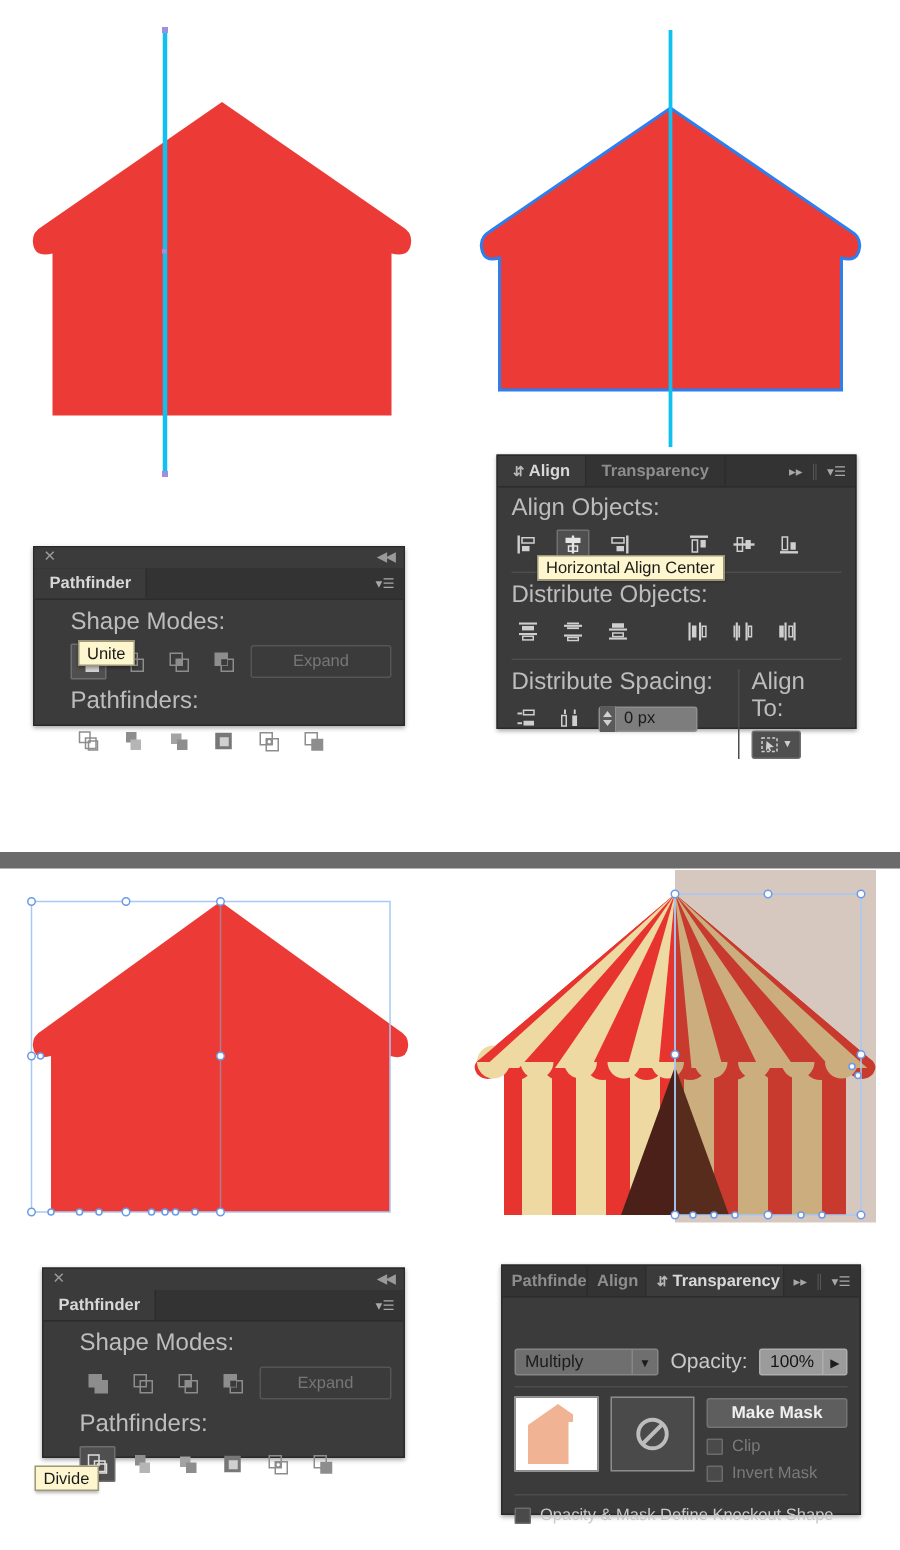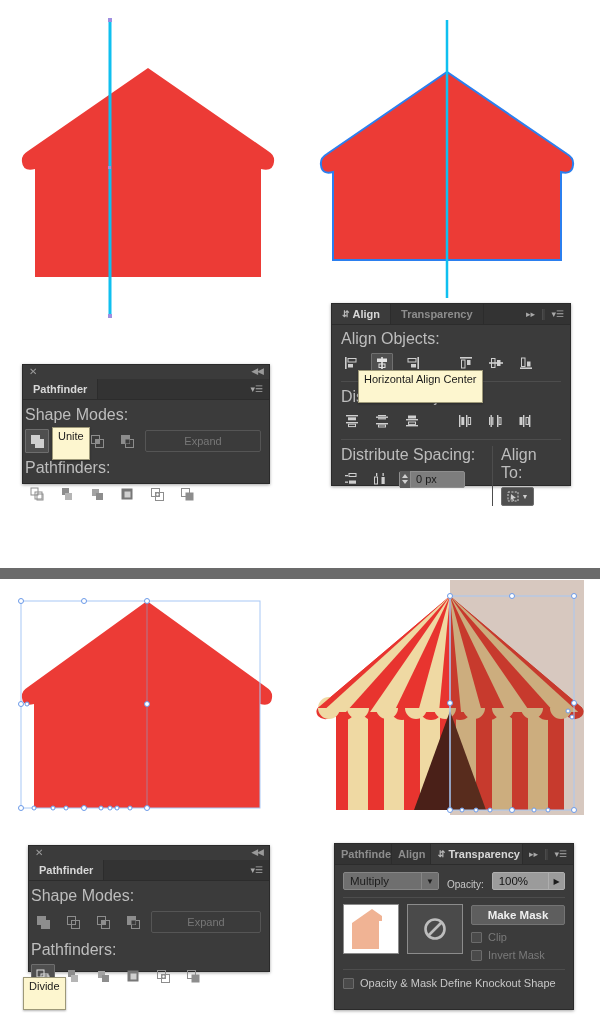--- a/index.html
+++ b/index.html
@@ -45,38 +45,38 @@
     padding: 0 10px; display: flex; align-items: center; font-size: 11px; font-weight: bold;
     color: #8d8d8d; background: #333333; border-right: 1px solid #2c2c2c;
     white-space: nowrap; overflow: hidden;
   }
   .tab.active { background: #3b3b3b; color: #d8d8d8; }
   .tab .grip { color: #b9b9b9; font-size: 9px; margin-right: 3px; }
   .tabrow .spacer { flex: 1; background: #333333; }
   .tabrow .tabmenu {
     display: flex; align-items: center; gap: 5px; padding: 0 6px; background: #333333; color: #a8a8a8; font-size: 9px;
   }
-  .panel-body { padding: 6px 8px 8px 2px; }
+  .panel-body { padding: 6px 8px 8px 24px; }
   .sec-label { font-size: 16px; color: #bdbdbd; margin-bottom: 5px; }
 
   .btnrow { display: flex; align-items: center; }
   .pf-btn {
     width: 24px; height: 24px; border: 1px solid transparent; border-radius: 1px;
     display: flex; align-items: center; justify-content: center; margin-right: 6px;
   }
   .pf-btn.sel { background: #4f4f4f; border-color: #6e6e6e; }
   .expand-btn {
     flex: 1; height: 22px; border: 1px solid #555; border-radius: 2px;
     color: #777; font-size: 11px; display: flex; align-items: center; justify-content: center;
     background: #3b3b3b;
   }
 
   .tooltip {
     position: absolute; background: #fdf6cf; border: 1px solid #9d9878;
-    color: #1a1a1a; font-size: 11px; padding: 2px 5px 17px 5px; white-space: nowrap;
+    color: #1a1a1a; font-size: 11px; padding: 2px 5px 1px 5px; white-space: nowrap;
     box-shadow: 0 1px 2px rgba(0,0,0,.3); z-index: 40;
   }
 
   .al-btn {
     width: 22px; height: 20px; display: flex; align-items: center; justify-content: center;
     border: 1px solid transparent; border-radius: 1px;
   }
   .al-btn.sel { background: #4f4f4f; border-color: #707070; }
 
   .hr { height: 1px; background: #4d4d4d; margin: 6px 0 6px 0; }
@@ -652,26 +652,26 @@
         <span>Transparency</span>
       </div>
       <div class="spacer"></div>
       <div class="tabmenu">
         <span>▸▸</span>
         <span style="color:#5a5a5a;">║</span>
         <span>▾☰</span>
       </div>
     </div>
     <div class="panel-body" style="padding:7px 8px 7px 8px;">
-      <div style="display:flex; align-items:flex-end; gap:8px;">
+      <div style="display:flex; align-items:flex-start; gap:8px;margin-top:27px;">
         <div class="select-box" style="width:96px;">
           <span>Multiply</span>
           <span class="arrow-cell" style="font-size:8px;color:#1c1c1c;">▼</span>
         </div>
-        <span style="color:#c8c8c8;font-size:10px;white-space:nowrap;">Opacity:</span>
+        <span style="color:#c8c8c8;font-size:14px;white-space:nowrap;">Opacity:</span>
         <div class="opacity-field" style="flex:1;">
           <span>100%</span>
           <span class="arrow-cell" style="font-size:8px;color:#1c1c1c;">▶</span>
         </div>
       </div>
 
       <div class="hr" style="margin:7px 0 6px 0;"></div>
 
       <div style="display:flex; align-items:flex-start; gap:8px;">
         <div class="thumb-box">

